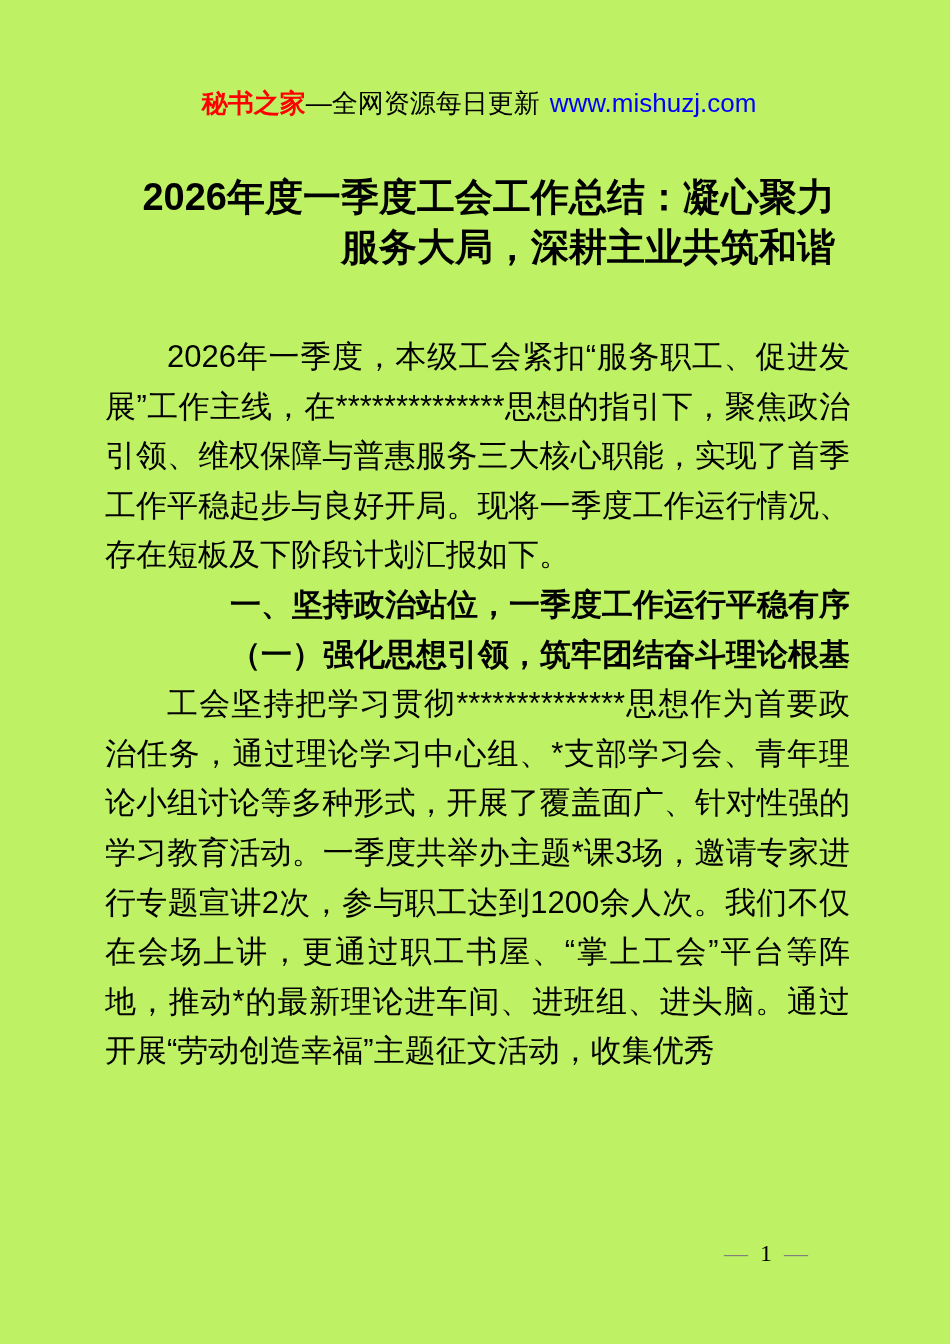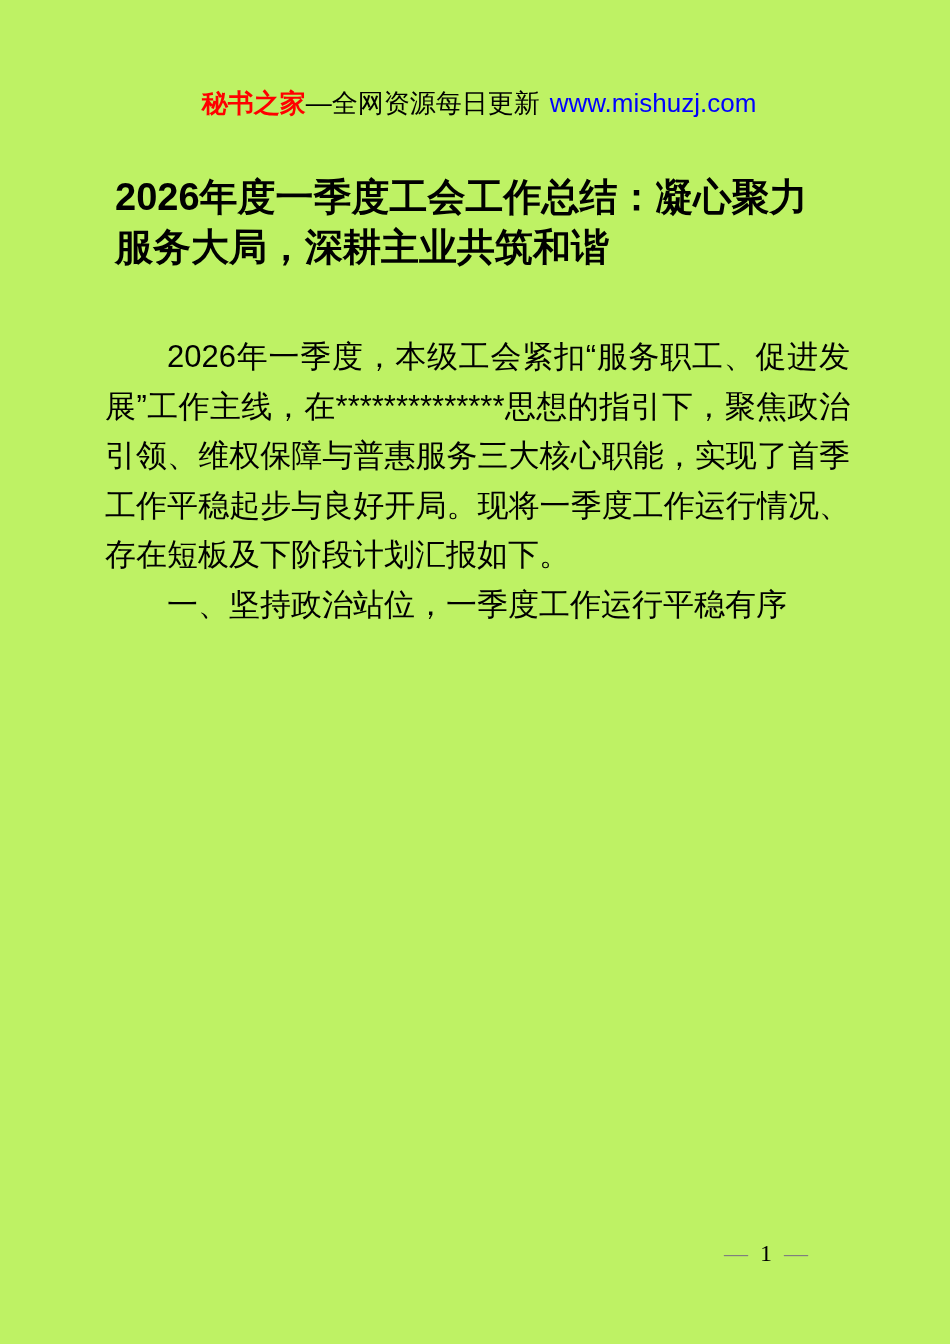--- a/index.html
+++ b/index.html
@@ -39,21 +39,21 @@
   .doc-header .site-url {
     color: #0000ff;
     margin-left: 10px;
   }
   .doc-title {
     position: absolute;
     top: 172px;
     left: 115px;
     width: 720px;
     margin: 0;
-    text-align: left;
+    text-align: right;
     font-size: 38px;
     font-weight: bold;
     line-height: 50px;
     font-family: "Liberation Sans", sans-serif;
   }
   .doc-content {
     position: absolute;
     top: 332px;
     left: 105px;
     width: 745px;
@@ -61,22 +61,22 @@
     overflow: hidden;
     font-size: 31px;
     line-height: 49.6px;
     text-align: justify;
   }
   .doc-content p {
     margin: 0;
     text-indent: 2em;
   }
   .doc-content p.heading {
-    font-weight: normal;
-    text-align: left;
+    font-weight: bold;
+    text-align: right;
   }
   .doc-footer {
     position: absolute;
     top: 1238px;
     right: 150px;
     font-family: "Liberation Serif", serif;
     font-size: 24px;
     line-height: 30px;
     white-space: nowrap;
   }
@@ -95,19 +95,21 @@
 
   <div class="doc-header">
     <span class="site-name">秘书之家</span><span class="separator">—</span><span class="tagline">全网资源每日更新</span><span class="site-url">www.mishuzj.com</span>
   </div>
 
   <h1 class="doc-title">2026年度一季度工会工作总结：凝心聚力服务大局，深耕主业共筑和谐</h1>
 
   <div class="doc-content">
       <p class="para">2026年一季度，本级工会紧扣“服务职工、促进发展”工作主线，在**************思想的指引下，聚焦政治引领、维权保障与普惠服务三大核心职能，实现了首季工作平稳起步与良好开局。现将一季度工作运行情况、存在短板及下阶段计划汇报如下。</p>
       <p class="heading">一、坚持政治站位，一季度工作运行平稳有序</p>
+      <p class="heading">（一）强化思想引领，筑牢团结奋斗理论根基</p>
+      <p class="para">工会坚持把学习贯彻**************思想作为首要政治任务，通过理论学习中心组、*支部学习会、青年理论小组讨论等多种形式，开展了覆盖面广、针对性强的学习教育活动。一季度共举办主题*课3场，邀请专家进行专题宣讲2次，参与职工达到1200余人次。我们不仅在会场上讲，更通过职工书屋、“掌上工会”平台等阵地，推动*的最新理论进车间、进班组、进头脑。通过开展“劳动创造幸福”主题征文活动，收集优秀</p>
     </div>
 
   <div class="doc-footer">
     <span class="dash">—</span><span class="page-num">1</span><span class="dash">—</span>
   </div>
 
 </div>
 
 </body></html>

